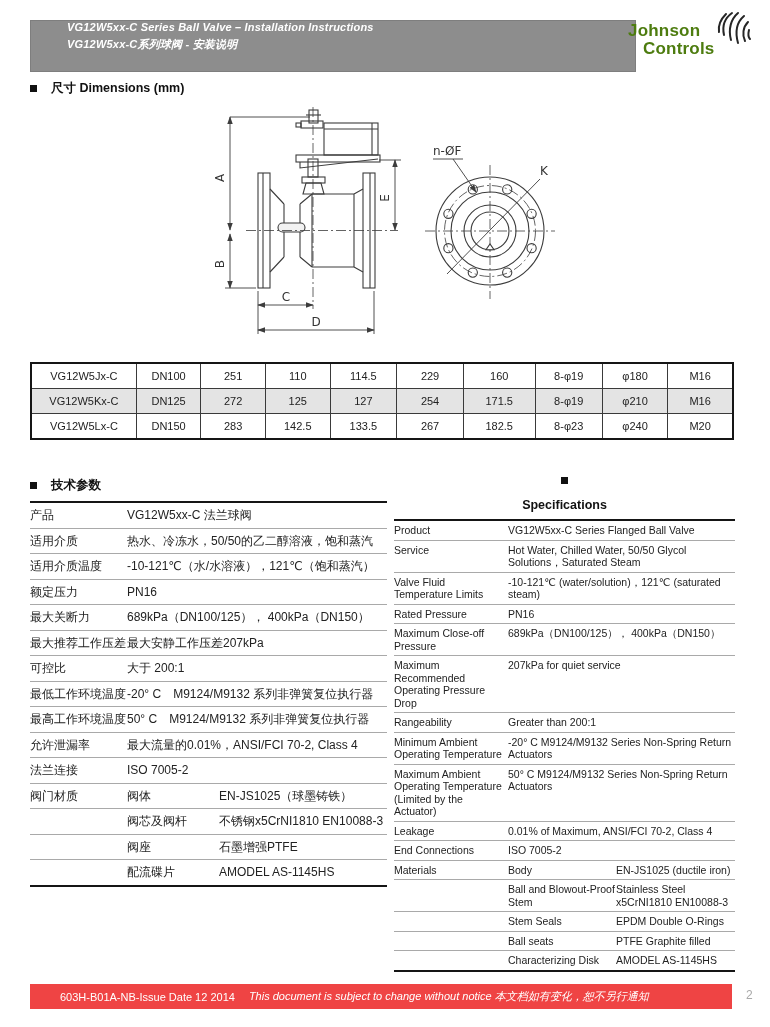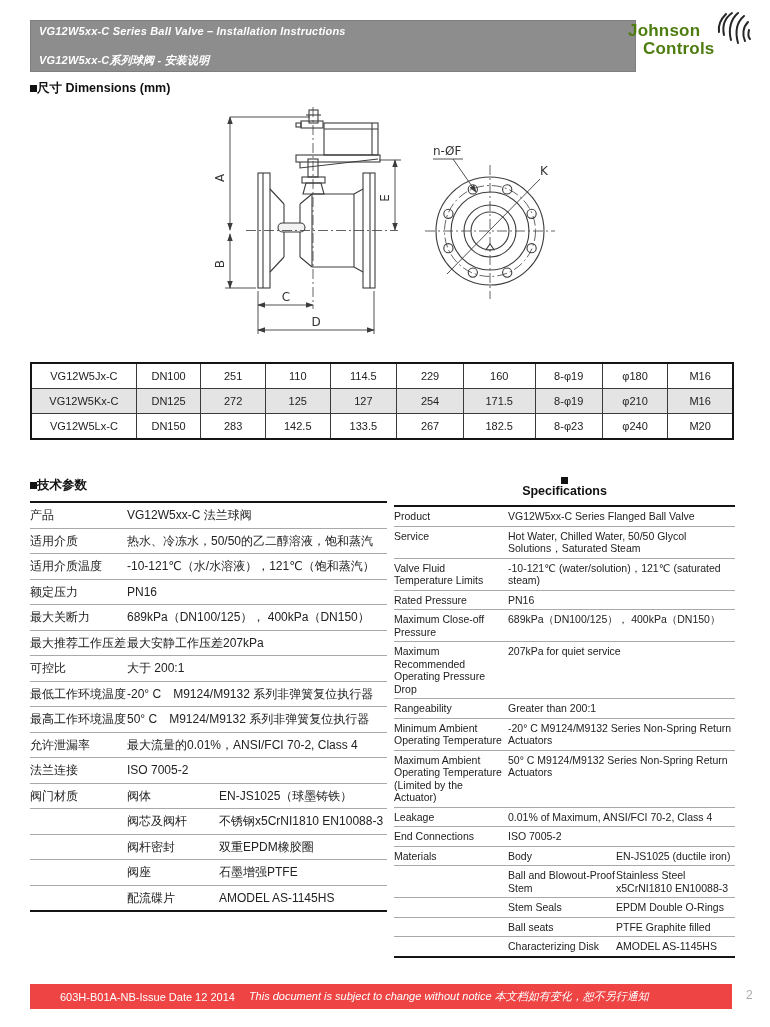--- a/index.html
+++ b/index.html
@@ -2,29 +2,29 @@
 <html><head>
 <meta charset="utf-8">
 <style>
   html,body{margin:0;padding:0;}
   body{width:770px;height:1027px;position:relative;background:#fff;
        font-family:"Liberation Sans","DejaVu Sans",sans-serif;color:#222;overflow:hidden;}
 
   
   .header-bar{position:absolute;left:30px;top:20px;width:606px;height:52px;background:#8d8d8d;
               border:1px solid #7e7e7e;box-sizing:border-box;color:#fff;
-              display:flex;flex-direction:column;justify-content:center;gap:16px;padding-left:8px;}
+              display:flex;flex-direction:column;justify-content:flex-start;gap:4px;padding-left:36px;}
   .header-bar .t1,.header-bar .t2{font-style:italic;font-weight:bold;font-size:11px;letter-spacing:.2px;}
   .brand{position:absolute;top:10px;right:18px;width:130px;height:56px;color:#4d7c0f;}
   .brand .l1{position:absolute;left:6px;top:11px;font-size:17px;font-weight:bold;letter-spacing:.2px;}
   .brand .l2{position:absolute;left:21px;top:29px;font-size:17px;font-weight:bold;letter-spacing:.2px;}
   .brand svg{position:absolute;right:0;top:0;}
 
   
-  .sec-head{position:absolute;font-size:12.5px;font-weight:bold;color:#111;display:flex;align-items:center;gap:0;}
+  .sec-head{position:absolute;font-size:12.5px;font-weight:bold;color:#111;display:flex;align-items:center;gap:14px;}
   .bullet{width:7px;height:7px;background:#111;display:inline-block;flex:0 0 auto;}
 
   
   .drawing{position:absolute;left:150px;top:103px;}
   .drawing text{font-family:"DejaVu Sans",sans-serif;font-size:12px;fill:#333;}
 
   
   .dim-table{position:absolute;left:30px;top:362px;width:704px;border-collapse:collapse;
              border:2px solid #151515;font-size:11px;table-layout:fixed;}
   .dim-table th{background:#c9c9c9;font-weight:bold;height:25px;border:1px solid #3a3a3a;}
@@ -275,25 +275,20 @@
         <span class="sn">阀体</span>
         <span class="sv">EN-JS1025（球墨铸铁）</span>
       </div>
     <div class="srow">
         <span class="sl"></span>
         <span class="sn">阀芯及阀杆</span>
         <span class="sv">不锈钢x5CrNI1810 EN10088-3</span>
       </div>
     <div class="srow">
         <span class="sl"></span>
-        <span class="sn">阀杆密封</span>
-        <span class="sv">双重EPDM橡胶圈</span>
-      </div>
-    <div class="srow">
-        <span class="sl"></span>
         <span class="sn">阀座</span>
         <span class="sv">石墨增强PTFE</span>
       </div>
     <div class="srow">
         <span class="sl"></span>
         <span class="sn">配流碟片</span>
         <span class="sv">AMODEL AS-1145HS</span>
       </div>
   </div>
 </div>

